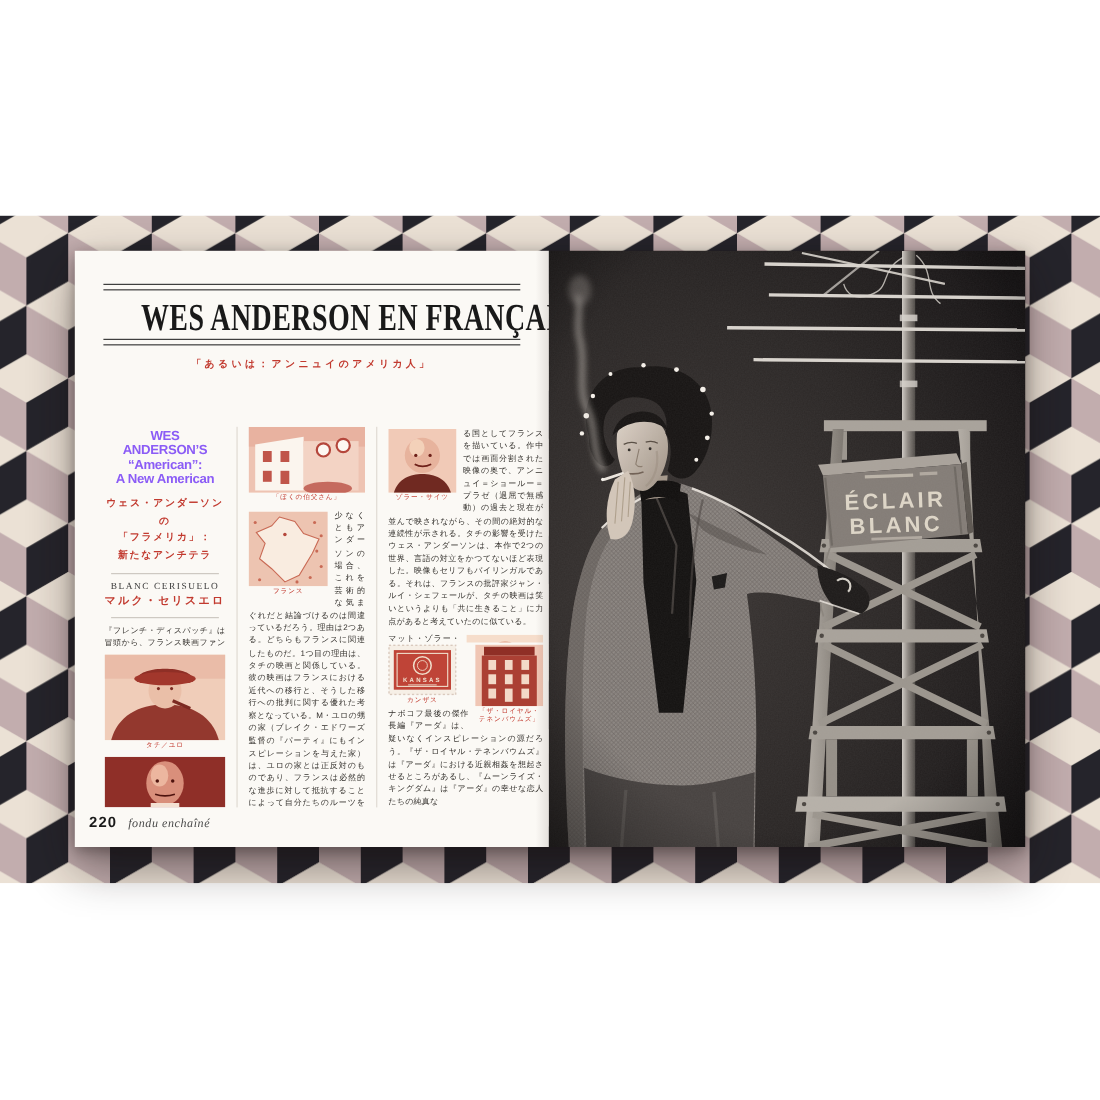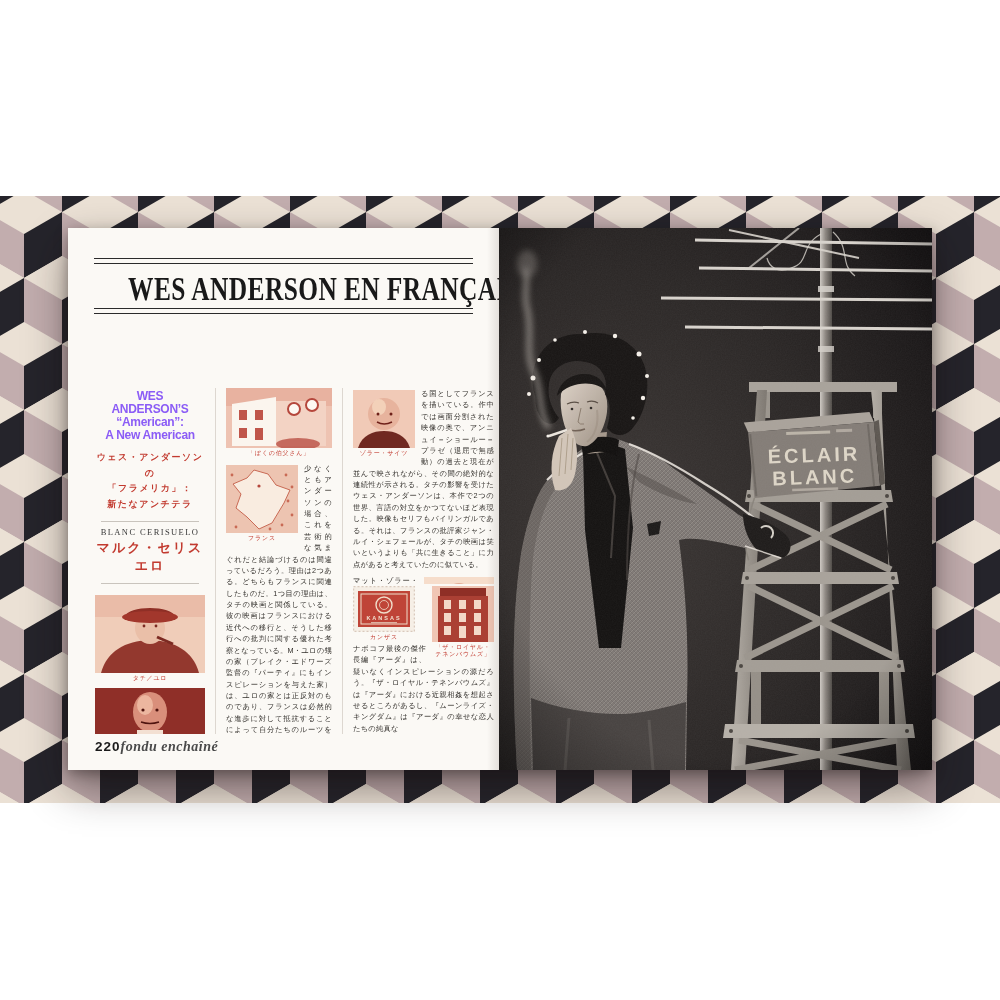--- a/index.html
+++ b/index.html
@@ -26,33 +26,33 @@
   
   .columns{position:absolute;left:27px;right:5px;top:160px;bottom:36px;display:flex;}
   .col{overflow:hidden;}
   .col1{width:110px;display:flex;flex-direction:column;}
   .col2{width:106px;border-left:1px solid #ddd7d0;margin-left:10px;padding-left:10px;display:flex;flex-direction:column;}
   .col3{flex:1;border-left:1px solid #ddd7d0;margin-left:10px;padding-left:10px;display:flex;flex-direction:column;}
   .hline{font-weight:700;font-size:12px;line-height:1.08;text-align:center;letter-spacing:-.3px;color:#8b5cf6;margin-top:2px;}
   .jsub{margin-top:8px;font-size:9px;font-weight:700;line-height:1.75;letter-spacing:1.5px;text-align:center;}
   .arule{border-top:1px solid #c9c4bd;margin:8px 6px 0;}
   .aen{font-family:"Liberation Serif",serif;font-size:8.5px;letter-spacing:1.4px;text-align:center;color:#3a3a3a;margin-top:5px;}
-  .ajp{font-size:13px;font-weight:700;letter-spacing:2px;text-align:center;margin-top:2px;}
+  .ajp{font-size:10px;font-weight:700;letter-spacing:2px;text-align:center;margin-top:2px;}
   .jtext{font-size:7.3px;line-height:1.56;text-align:justify;color:#33302c;letter-spacing:.2px;}
   .grow{flex:1 1 auto;overflow:hidden;margin-top:5px;}
   figure{margin:0;}
   .cap{font-size:6px;color:#c23a2f;text-align:center;letter-spacing:.8px;margin-top:2px;line-height:1.25;}
   .fl{float:left;margin:2px 6px 2px 0;}
   .fr{float:right;margin:2px 0 2px 6px;}
   .mt{margin-top:6px;}
   .rimg svg{display:block;}
 
-  .footer{position:absolute;left:27px;bottom:15px;display:flex;align-items:baseline;}
+  .footer{position:absolute;left:13px;bottom:15px;display:flex;align-items:baseline;gap:10px;}
   .pnum{font-weight:700;font-size:13.5px;letter-spacing:1px;color:#1a1a1a;}
-  .mag{font-size:14px;color:#4a4a4a;font-style:italic;font-family:"Liberation Serif",serif;letter-spacing:.5px;font-weight:bold;}
+  .mag{font-size:11px;color:#4a4a4a;font-style:italic;font-family:"Liberation Serif",serif;letter-spacing:.5px;}
 </style>
 </head>
 <body>
 
 <div class="scene">
 
   <div class="band">
     <svg width="1000" height="607">
       <defs>
         <pattern id="cubes" width="76" height="132" patternUnits="userSpaceOnUse" patternTransform="translate(-14,-6)">
@@ -86,20 +86,21 @@
 
   <div class="spread">
 
     <div class="page-left">
 
       <div class="mast">
         <div class="rpair"></div>
         <div class="title">WES ANDERSON EN FRANÇAIS</div>
         <div class="rpair"></div>
         <div class="jph red">
+          <div>「あるいは：アンニュイのアメリカ人」</div>
         </div>
       </div>
 
       <div class="columns">
 
         <div class="col col1">
           <div class="hline">
             <div>WES</div>
             <div>ANDERSON’S</div>
             <div>“American”:</div>

